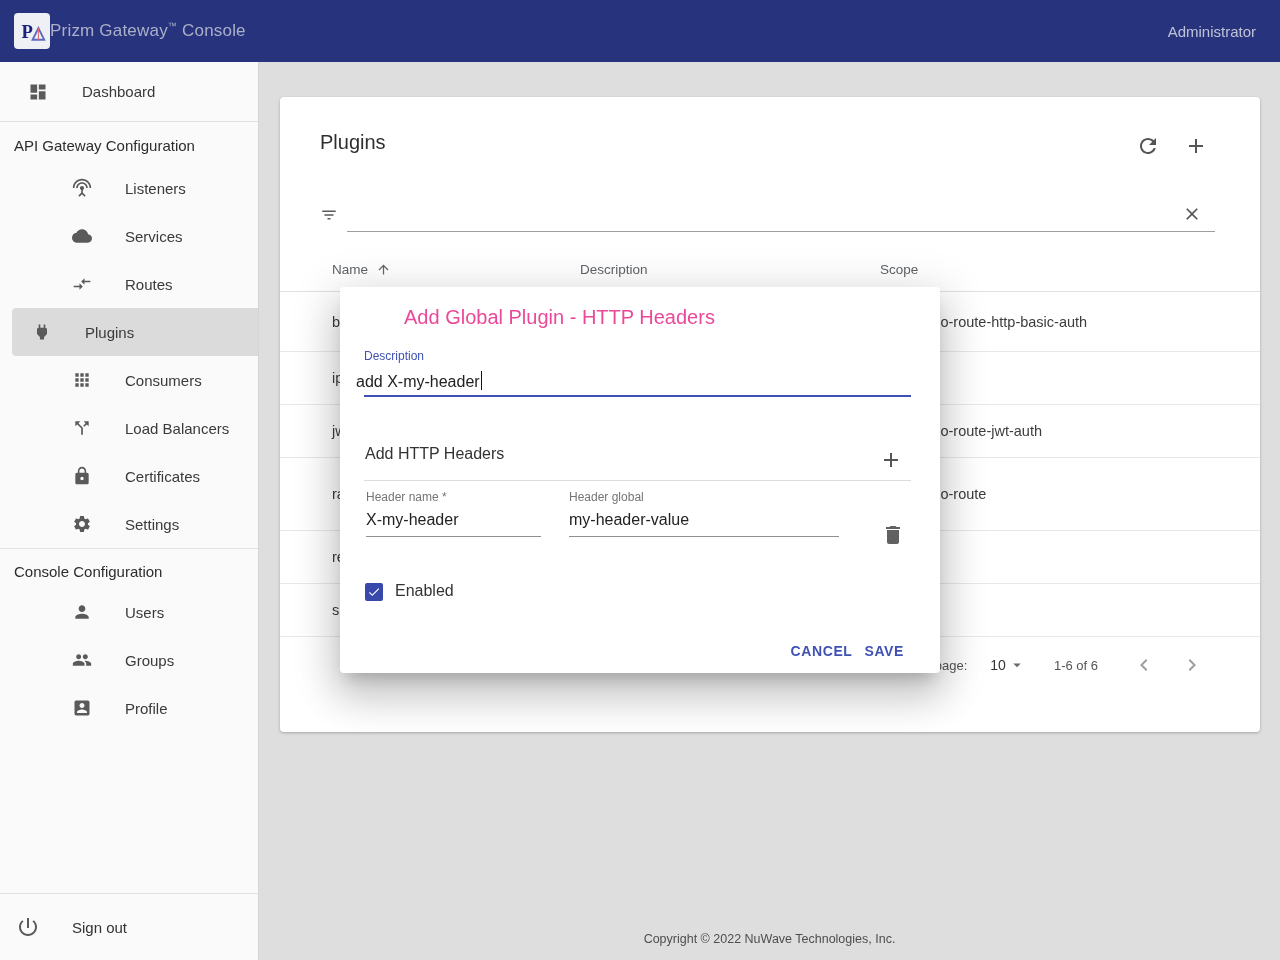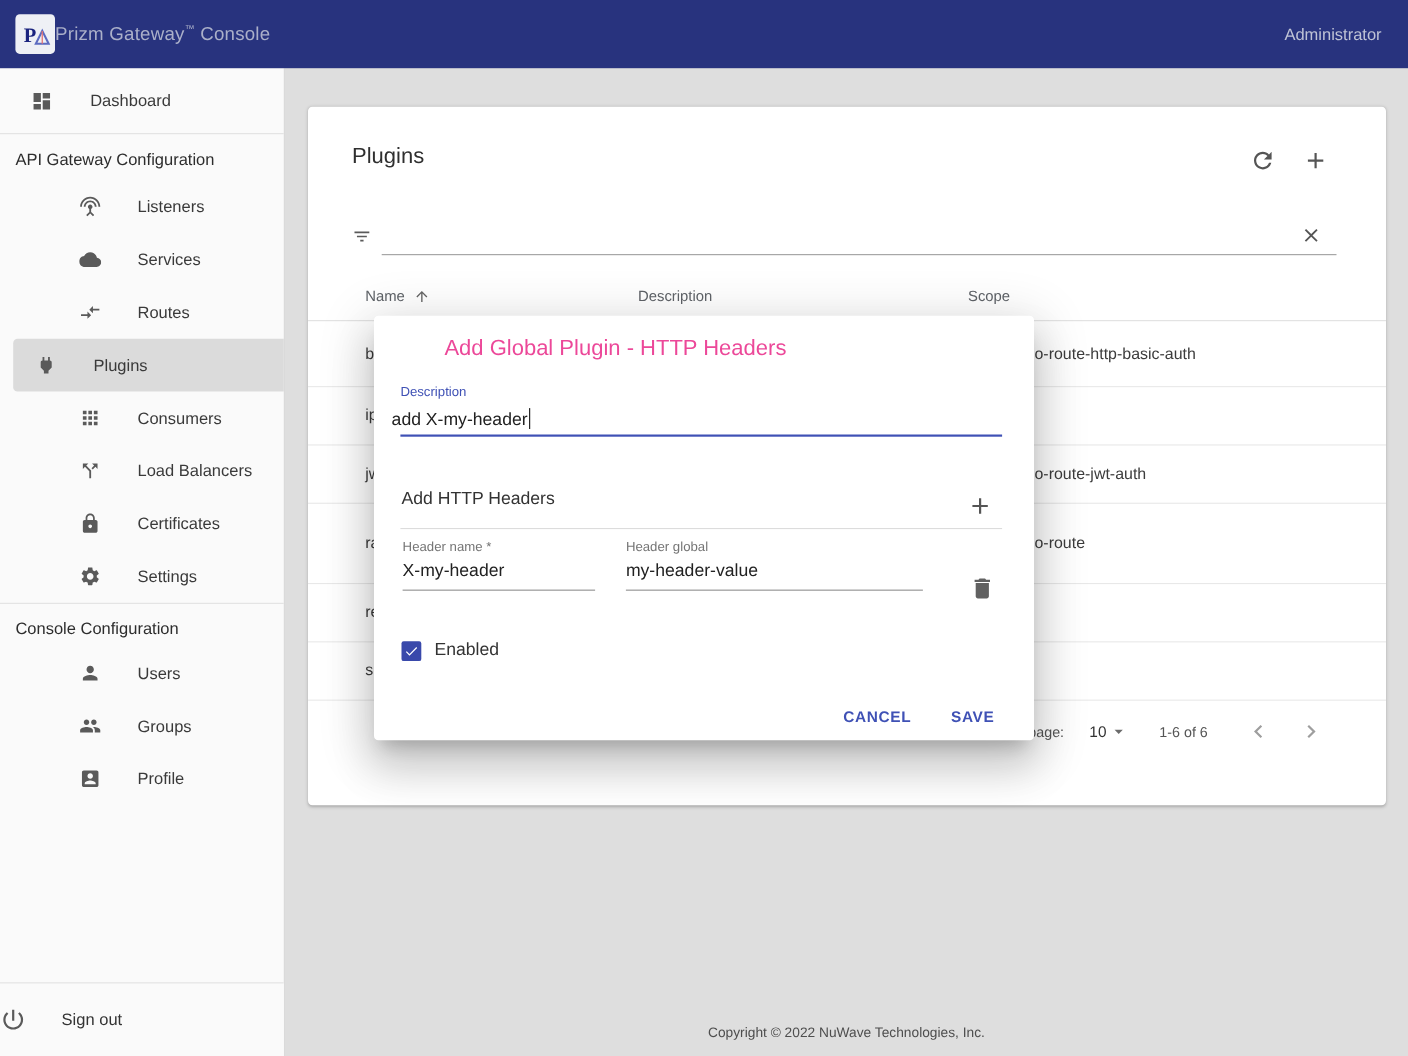--- a/index.html
+++ b/index.html
@@ -18,21 +18,21 @@
   .sidebar { position:absolute; top:62px; left:0; width:259px; height:898px; background:#fafafa; border-right:1px solid #d6d6d6; z-index:50; }
   .icon-g { color:#5a5a5a; display:flex; flex:none; }
   .side-item { display:flex; align-items:center; height:59px; padding-left:28px; font-size:15px; color:#3a3a3a; cursor:pointer; }
   .side-item .lbl { margin-left:34px; }
   .divider { border-top:1px solid #e2e2e2; }
   .section-hdr { padding:15px 0 10px 14px; font-size:15px; color:#2d2d2d; }
   .section-hdr.c2 { padding-top:14px; padding-bottom:8px; }
   .nav-item { display:flex; align-items:center; height:48px; padding-left:32px; font-size:15px; color:#3a3a3a; cursor:pointer;margin-left:40px; }
   .nav-item .lbl { margin-left:33px; }
   .nav-item.selected { background:#dbdbdb; margin-left:12px; padding-left:20px; border-radius:4px 0 0 4px; }
-  .signout { position:absolute; bottom:0; left:0; width:100%; height:67px; border-top:1px solid #e2e2e2; display:flex; align-items:center; padding-left:0; font-size:15px; color:#333; cursor:pointer; background:#fafafa; }
+  .signout { position:absolute; bottom:0; left:0; width:100%; height:67px; border-top:1px solid #e2e2e2; display:flex; align-items:center; padding-left:16px; font-size:15px; color:#333; cursor:pointer; background:#fafafa; }
   .signout .lbl { margin-left:32px; }
 
   
   .content { position:absolute; top:62px; left:259px; width:1021px; height:898px; background:#dedede; }
   .card { position:absolute; left:21px; top:35px; width:980px; height:635px; background:#ffffff; border-radius:4px; box-shadow:0 1px 3px rgba(0,0,0,.25); }
   .card-title { position:absolute; left:40px; top:34px; font-size:20px; font-weight:500; color:#2f2f2f; }
   .iconbtn { position:absolute; width:24px; height:24px; color:#555; cursor:pointer; }
   .btn-refresh { left:856px; top:37px; }
   .btn-add { left:904px; top:37px; }
   .filter-icon { position:absolute; left:40px; top:109px; color:#5a5a5a; }
@@ -72,21 +72,21 @@
   .dlg-divider { position:absolute; left:24px; top:193px; width:547px; height:1px; background:#dcdcdc; }
   .hn-label { left:26px; top:203px; }
   .hv-label { left:229px; top:203px; }
   .dlg-input { position:absolute; top:224px; border:none; border-bottom:1px solid #8f8f8f; outline:none; background:transparent; font-family:inherit; font-size:16px; color:#222; padding:0 0 7px 0; }
   .hn-input { left:26px; width:175px; }
   .hv-input { left:229px; width:270px; }
   .dlg-trash { position:absolute; left:541px; top:236px; width:24px; height:24px; color:#616161; cursor:pointer; }
   .cb { position:absolute; left:25px; top:296px; width:18px; height:18px; background:#3949ab; border-radius:2px; display:flex; align-items:center; justify-content:center; cursor:pointer; }
   .cb svg { color:#fff; }
   .enabled-lbl { position:absolute; left:55px; top:295px; font-size:16px; color:#333; }
-  .dlg-actions { position:absolute; right:36px; bottom:14px; display:flex; gap:36px; }
+  .dlg-actions { position:absolute; right:36px; bottom:14px; display:flex; gap:12px; }
   .txtbtn { font-size:14px; font-weight:700; letter-spacing:.6px; color:#3f51b5; cursor:pointer; }
 </style>
 </head>
 <body>
 
 <header class="topbar">
   <div class="logo">
     <svg width="28" height="28" viewBox="0 0 24 24">
       <text x="3" y="18" font-size="16" font-weight="bold" fill="#1a237e" font-family="Liberation Serif, serif">P</text>
       <path d="M12.5 19.5 L17.5 9.5 L22.5 19.5 Z" fill="none" stroke="#5c6bc0" stroke-width="1.6"></path>

